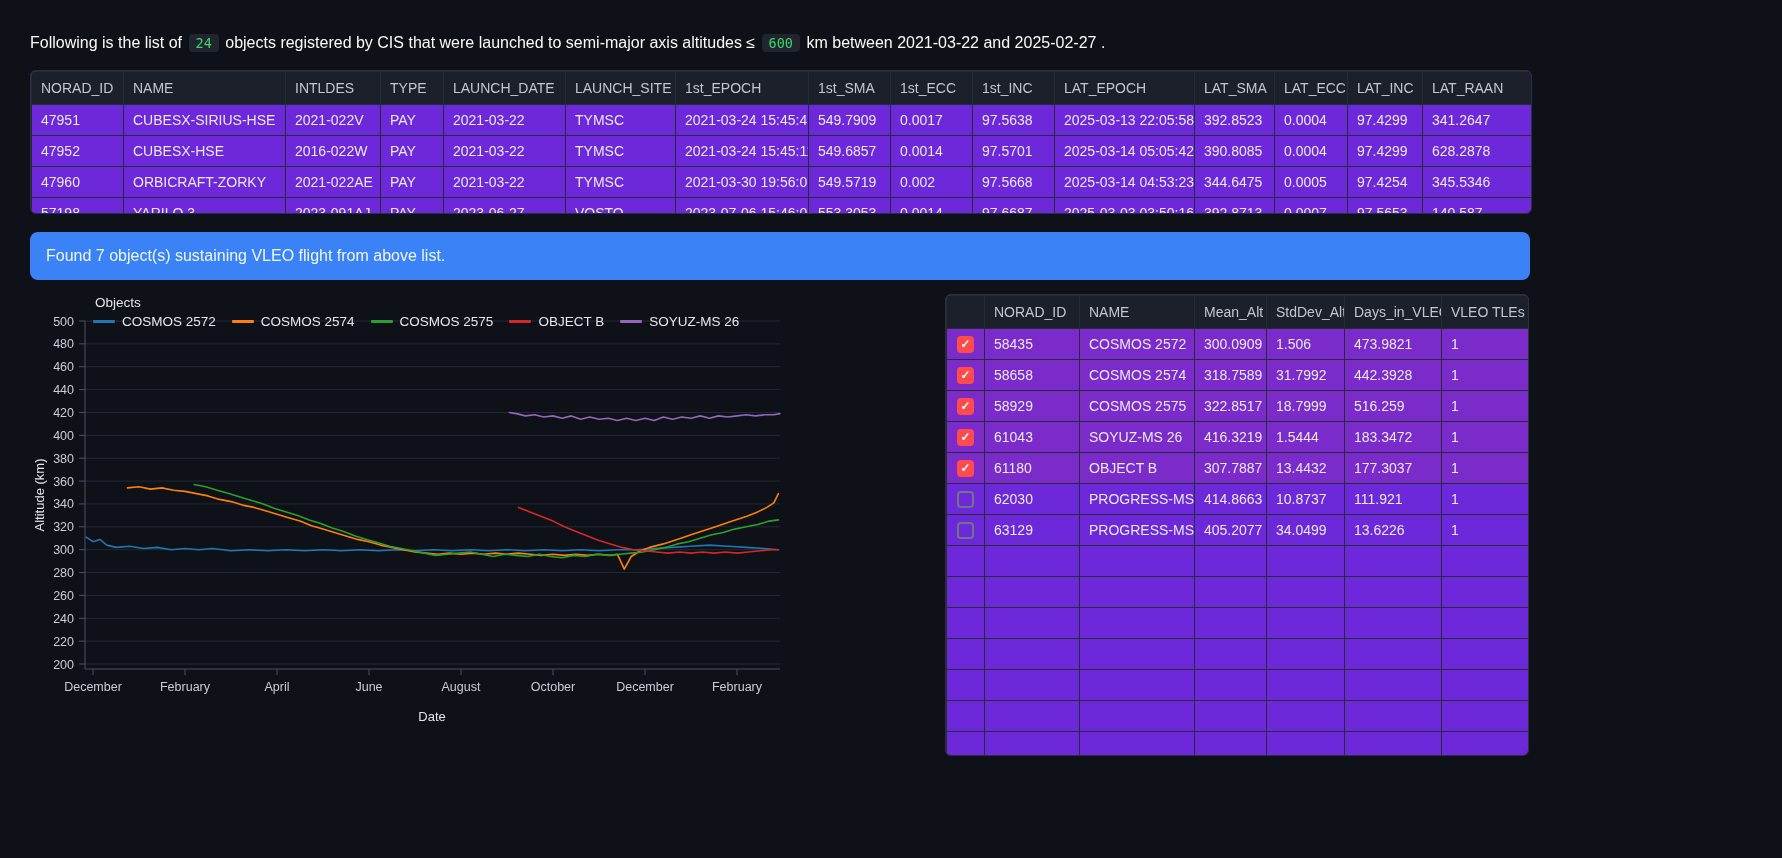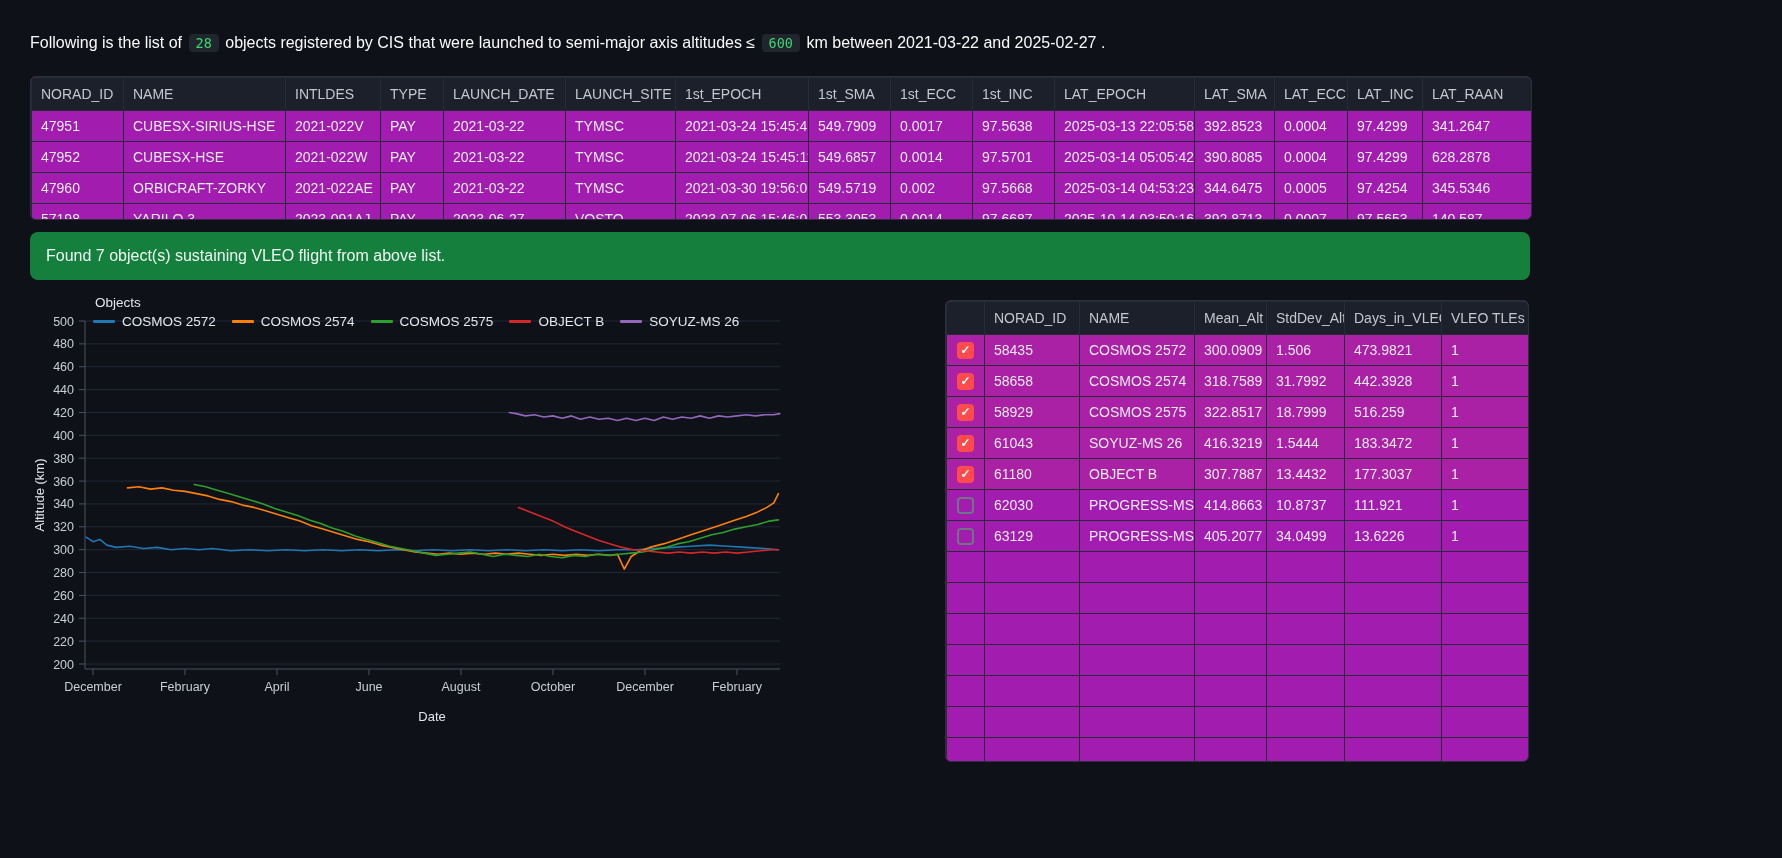--- a/index.html
+++ b/index.html
@@ -5,58 +5,58 @@
   html,body{margin:0;padding:0;background:#0e1117;}
   body{width:1782px;height:858px;position:relative;overflow:hidden;
        font-family:"Liberation Sans",sans-serif;color:#fafafa;}
 
   
   .intro{position:absolute;left:30px;top:34px;font-size:16px;color:#fafafa;}
   .code-badge{font-family:"DejaVu Sans Mono",monospace;font-size:13.5px;color:#3dd56d;
               background:#21262e;padding:1px 7px;border-radius:4px;margin:0 2px;}
 
   
-  .df{position:absolute;background:#a21caf;border:1px solid #2b313c;border-radius:6px;overflow:hidden;margin-top:6px;}
+  .df{position:absolute;background:#6d28d9;border:1px solid #2b313c;border-radius:6px;overflow:hidden;}
   #main-table-wrap{left:30px;top:70px;width:1500px;height:142px;}
   #vleo-table-wrap{left:945px;top:294px;width:582px;height:460px;}
   table{border-collapse:collapse;table-layout:fixed;width:100%;}
   th,td{border:1px solid #262c36;padding:0 9px;height:31px;font-size:14px;
         white-space:nowrap;overflow:hidden;box-sizing:border-box;}
   th{background:#1b202a;color:#c3c8d0;font-weight:400;text-align:left;height:33px;}
   td{color:#e8eaed;background:transparent;}
   .r{text-align:left;}
   tr.checked td{background:rgba(255,75,75,0.10);}
 
   
   .cb{margin:0 auto;display:flex;align-items:center;justify-content:center;border-radius:4px;}
   .cb.on{width:17px;height:17px;}
   .cb.off{width:13px;height:13px;border:2px solid #6f7683;background:transparent;}
   .mark{color:#fff;font-size:12px;font-weight:bold;line-height:1;}
 
   
   .banner{position:absolute;left:30px;top:232px;width:1500px;height:48px;box-sizing:border-box;
-          background:#15803d;border-radius:8px;display:flex;align-items:center;
+          background:#3b82f6;border-radius:8px;display:flex;align-items:center;
           padding-left:16px;font-size:16px;color:#edf7f1;}
 
   
   #chart{position:absolute;left:30px;top:292px;width:775px;height:450px;}
   #chart svg{position:absolute;left:0;top:0;}
   .legend-title{position:absolute;left:65px;top:3px;font-size:13.5px;color:#e2e6ec;z-index:2;}
   .legend{position:absolute;left:63px;top:22px;display:flex;gap:16px;align-items:center;z-index:2;}
   .legend-item{display:flex;align-items:center;gap:7px;font-size:13.5px;color:#e4e7ec;cursor:pointer;}
   .swatch{display:inline-block;width:22px;height:3px;border-radius:1px;}
   .tick-label{fill:#c9ced6;font-size:12.5px;font-family:"Liberation Sans",sans-serif;}
   .axis-title{fill:#e3e6ea;font-size:13px;font-family:"Liberation Sans",sans-serif;}
 </style>
 </head>
 <body>
 
 <div class="intro">
   <span>Following is the list of</span>
-  <span class="code-badge">28</span>
+  <span class="code-badge">24</span>
   <span>objects registered by CIS that were launched to semi-major axis altitudes ≤</span>
   <span class="code-badge">600</span>
   <span>km between 2021-03-22 and 2025-02-27 .</span>
 </div>
 
 <div class="df" id="main-table-wrap">
   <table id="main-table">
       <colgroup>
         <col style="width:92px">
         <col style="width:162px">
@@ -107,21 +107,21 @@
           <td class="r">97.5638</td>
           <td class="">2025-03-13 22:05:58</td>
           <td class="r">392.8523</td>
           <td class="r">0.0004</td>
           <td class="r">97.4299</td>
           <td class="r">341.2647</td>
         </tr>
         <tr>
           <td class="">47952</td>
           <td class="">CUBESX-HSE</td>
-          <td class="">2021-022W</td>
+          <td class="">2016-022W</td>
           <td class="">PAY</td>
           <td class="">2021-03-22</td>
           <td class="">TYMSC</td>
           <td class="">2021-03-24 15:45:11</td>
           <td class="r">549.6857</td>
           <td class="r">0.0014</td>
           <td class="r">97.5701</td>
           <td class="">2025-03-14 05:05:42</td>
           <td class="r">390.8085</td>
           <td class="r">0.0004</td>
@@ -149,21 +149,21 @@
           <td class="">57198</td>
           <td class="">YARILO 3</td>
           <td class="">2023-091AJ</td>
           <td class="">PAY</td>
           <td class="">2023-06-27</td>
           <td class="">VOSTO</td>
           <td class="">2023-07-06 15:46:07</td>
           <td class="r">553.3053</td>
           <td class="r">0.0014</td>
           <td class="r">97.6687</td>
-          <td class="">2025-10-14 03:50:16</td>
+          <td class="">2025-03-03 03:50:16</td>
           <td class="r">392.8713</td>
           <td class="r">0.0007</td>
           <td class="r">97.5653</td>
           <td class="r">140.587</td>
         </tr>
       </tbody>
     </table>
 </div>
 
 <div class="banner">

